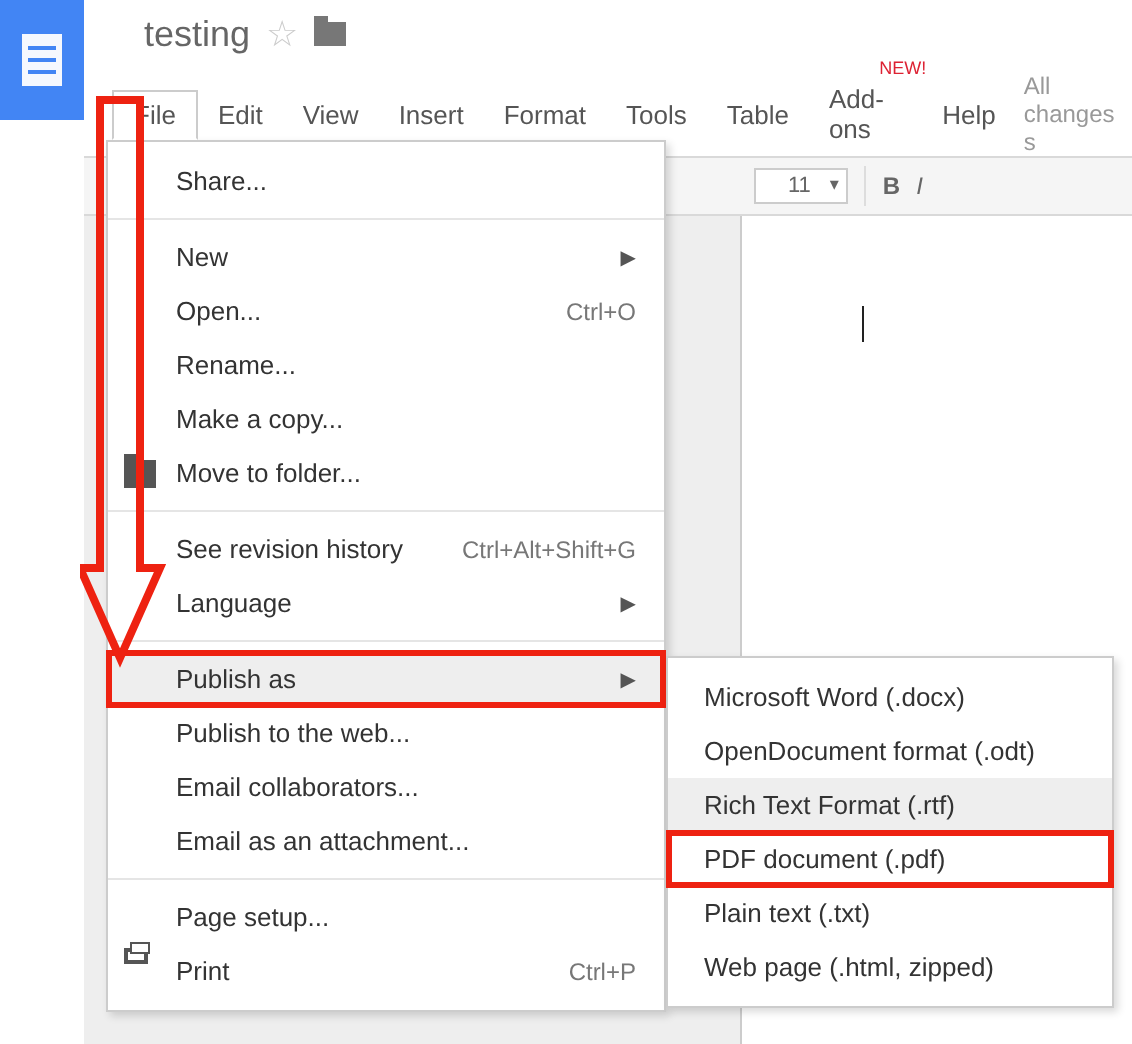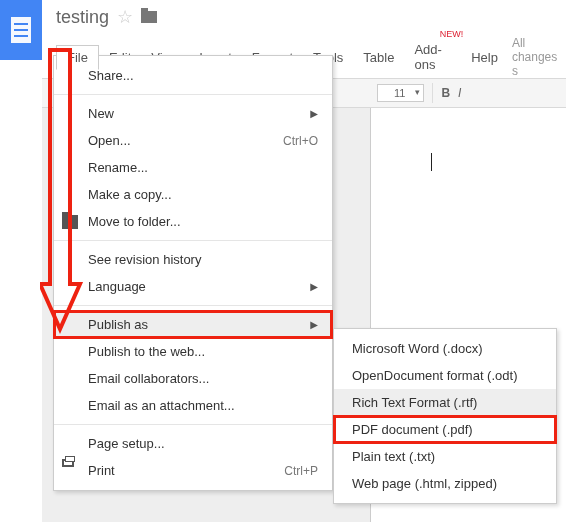--- a/index.html
+++ b/index.html
@@ -5,37 +5,37 @@
   * { box-sizing: border-box; margin: 0; padding: 0; }
   body { font-family: Arial, sans-serif; font-size: 13px; color: #444; width: 566px; height: 522px; overflow: hidden; background: #fff; position: relative; }
   .top { display: flex; align-items: flex-start; }
   .logo { width: 42px; height: 60px; background: #4285f4; display: flex; align-items: center; justify-content: center; }
   .logo-inner { width: 20px; height: 26px; background: #fff; opacity: .95; position: relative; }
   .logo-inner::before, .logo-inner::after { content:""; position:absolute; left:3px; right:3px; height:2px; background:#4285f4; }
   .logo-inner::before { top:6px; }
   .logo-inner::after { top:12px; box-shadow: 0 6px 0 #4285f4; }
   .header { flex:1; padding: 6px 0 0 14px; }
   .title-row { display:flex; align-items:center; gap:8px; color:#555; }
-  .title { font-size: 18px; color:#666; }
+  .title { font-size: 18px; color:#666;margin-left:16px; }
   .star { color:#ccc; font-size:18px; }
   .folder-ic { width:16px; height:12px; background:#777; position:relative; }
   .folder-ic::before { content:""; position:absolute; top:-3px; left:0; width:7px; height:3px; background:#777; }
   .menubar { display:flex; align-items:center; gap:0; margin-top:8px; font-size:13px; color:#555; }
   .menubar .m { padding: 4px 10px; cursor:pointer; position:relative; }
   .menubar .m.sel { background:#fff; border:1px solid #ccc; border-bottom:1px solid #fff; z-index:50; }
   .new-badge { position:absolute; top:-9px; right:-2px; font-size:9px; color:#d23; }
   .saving { color:#999; margin-left:4px; font-size:12px; }
   .toolbar { margin-left:42px; border-top:1px solid #d9d9d9; border-bottom:1px solid #d9d9d9; background:#f5f5f5; height:30px; display:flex; align-items:center; padding:0 8px; gap:8px; color:#666; font-size:12px; position:relative; z-index:1;}
   .tb-sep { width:1px; height:20px; background:#ddd; }
   .tb-sel { border:1px solid #ccc; background:#fff; padding:2px 18px 2px 16px; position:relative; font-size:11px;}
   .tb-sel::after { content:"▾"; position:absolute; right:4px; font-size:9px; color:#666; }
   .page { position:absolute; left:370px; top:92px; width:400px; height:500px; background:#fff; border:1px solid #ccc; }
   .page-inner { margin:60px; border-left: 1px solid #222; height: 18px; }
   .bg-gray { position:absolute; left:42px; right:0; top:90px; bottom:0; background:#eee; z-index:0;}
-  .menu { position:absolute; left:53px; top:55px; width:280px; background:#fff; border:1px solid #ccc; box-shadow: 2px 2px 4px rgba(0,0,0,.15); z-index:40; padding:6px 0; }
+  .menu { position:absolute; left:53px; top:70px; width:280px; background:#fff; border:1px solid #ccc; box-shadow: 2px 2px 4px rgba(0,0,0,.15); z-index:40; padding:6px 0; }
   .mi { display:flex; align-items:center; padding: 6px 14px 6px 34px; color:#333; cursor:pointer; position:relative; font-size:13px;}
   .mi .sc { margin-left:auto; color:#777; font-size:12px; }
   .mi .sub { margin-left:auto; color:#555; font-size:10px;}
   .mi.hover { background:#eee; }
   .msep { height:1px; background:#e5e5e5; margin:5px 0; }
   .mi .ic { position:absolute; left:8px; width:16px; height:14px; }
   .ic.folder { background:#555; }
   .ic.folder::before { content:""; position:absolute; top:-3px; left:0; width:7px; height:3px; background:#555;}
   .ic.print { border:2px solid #555; width:12px; height:8px; top:2px;}
   .ic.print::before { content:""; position:absolute; top:-5px; left:1px; width:8px; height:4px; border:1px solid #555; background:#fff;}
@@ -100,20 +100,21 @@
     </div>
   <div class="mi">Rename...</div>
   <div class="mi">Make a copy...</div>
   <div class="mi">
       <span class="ic folder"></span>
       <span>Move to folder...</span>
     </div>
   <div class="msep"></div>
   <div class="mi">
       <span>See revision history</span>
+      <span class="sc">Ctrl+Alt+Shift+G</span>
     </div>
   <div class="mi">
       <span>Language</span>
       <span class="sub">▶</span>
     </div>
   <div class="msep"></div>
   <div class="mi hover hl-red">
       <span>Publish as</span>
       <span class="sub">▶</span>
     </div>

